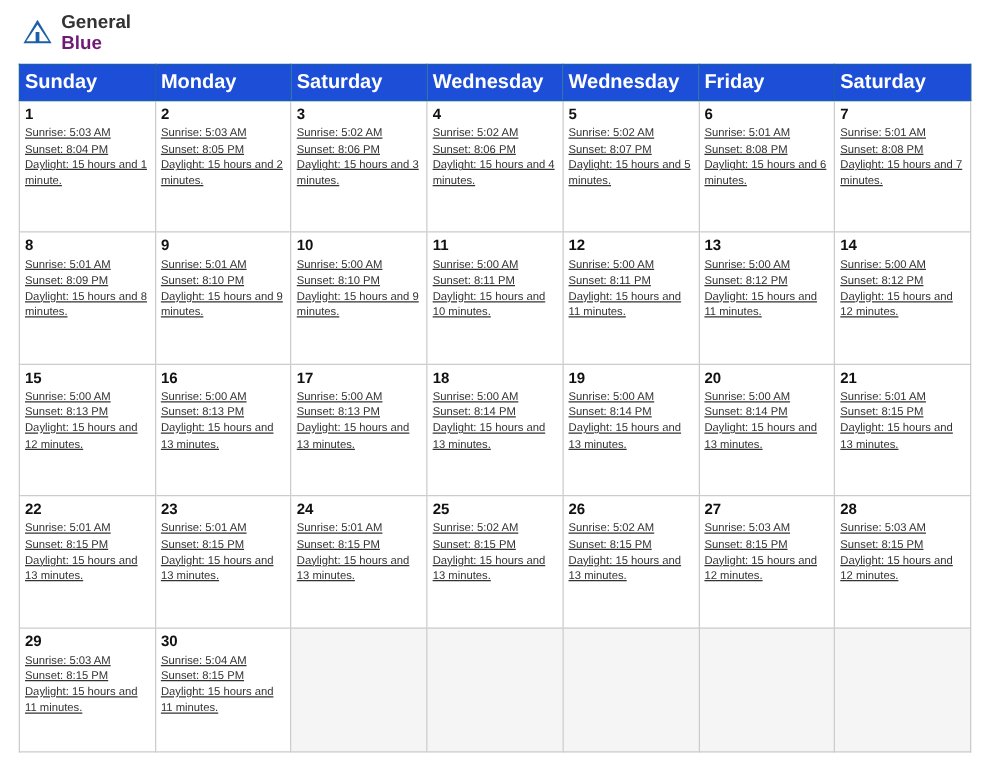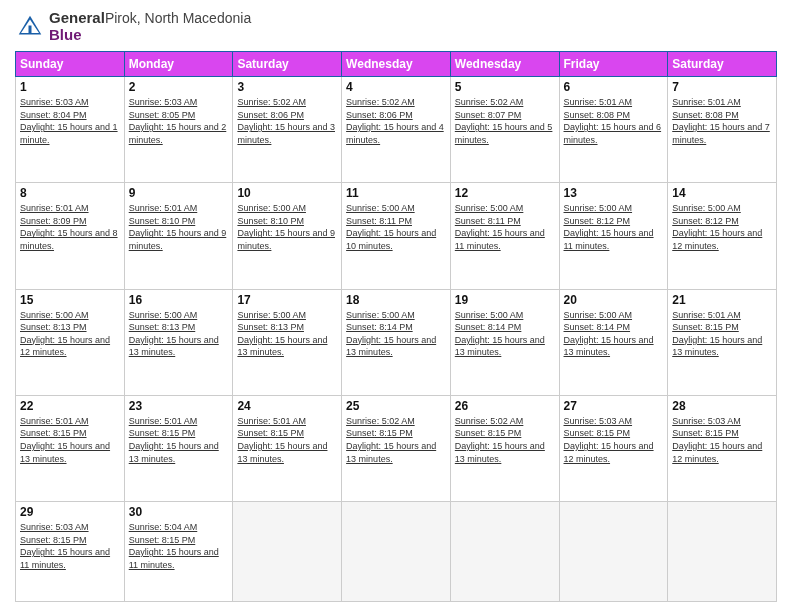--- a/index.html
+++ b/index.html
@@ -12,21 +12,21 @@
     }
     .page {
       width: 792px;
       height: 612px;
       padding: 10px 15px;
       display: flex;
       flex-direction: column;
     }
     .header {
       display: flex;
-      justify-content: flex-start;
+      justify-content: space-between;
       align-items: flex-start;
       margin-bottom: 8px;
     }
     .logo {
       display: flex;
       align-items: center;
       gap: 4px;
     }
     .logo-text {
       display: flex;
@@ -61,23 +61,23 @@
       color: #444;
     }
     .calendar {
       flex: 1;
       border: 1px solid #ccc;
       border-collapse: collapse;
       width: 100%;
       table-layout: fixed;
     }
     .calendar th {
-      background: #d946ef;
+      background: #1d4ed8;
       color: #fff;
-      font-size: 12px;
+      font-size: 16px;
       padding: 5px 4px;
       text-align: left;
       border: 1px solid #1a5fa8;
       font-weight: bold;
     }
     .calendar td {
       border: 1px solid #ccc;
       vertical-align: top;
       padding: 3px 4px;
       font-size: 9.5px;
@@ -114,21 +114,20 @@
       <svg class="logo-icon" viewBox="0 0 40 40">
         <polygon points="20,5 35,30 5,30" fill="#1a5fa8"></polygon>
         <polygon points="20,10 32,28 22,28 22,18 18,18 18,28 8,28" fill="#fff"></polygon>
       </svg>
       <div class="logo-text">
         <span class="logo-general">General</span>
         <span class="logo-blue">Blue</span>
       </div>
     </div>
     <div class="title-block">
-      <div class="location-title">Pirok, North Macedonia</div>
     </div>
   </div>
 
   <table class="calendar">
     <thead>
       <tr>
       <th>Sunday</th>
           <th>Monday</th>
           <th>Saturday</th>
           <th>Wednesday</th>

